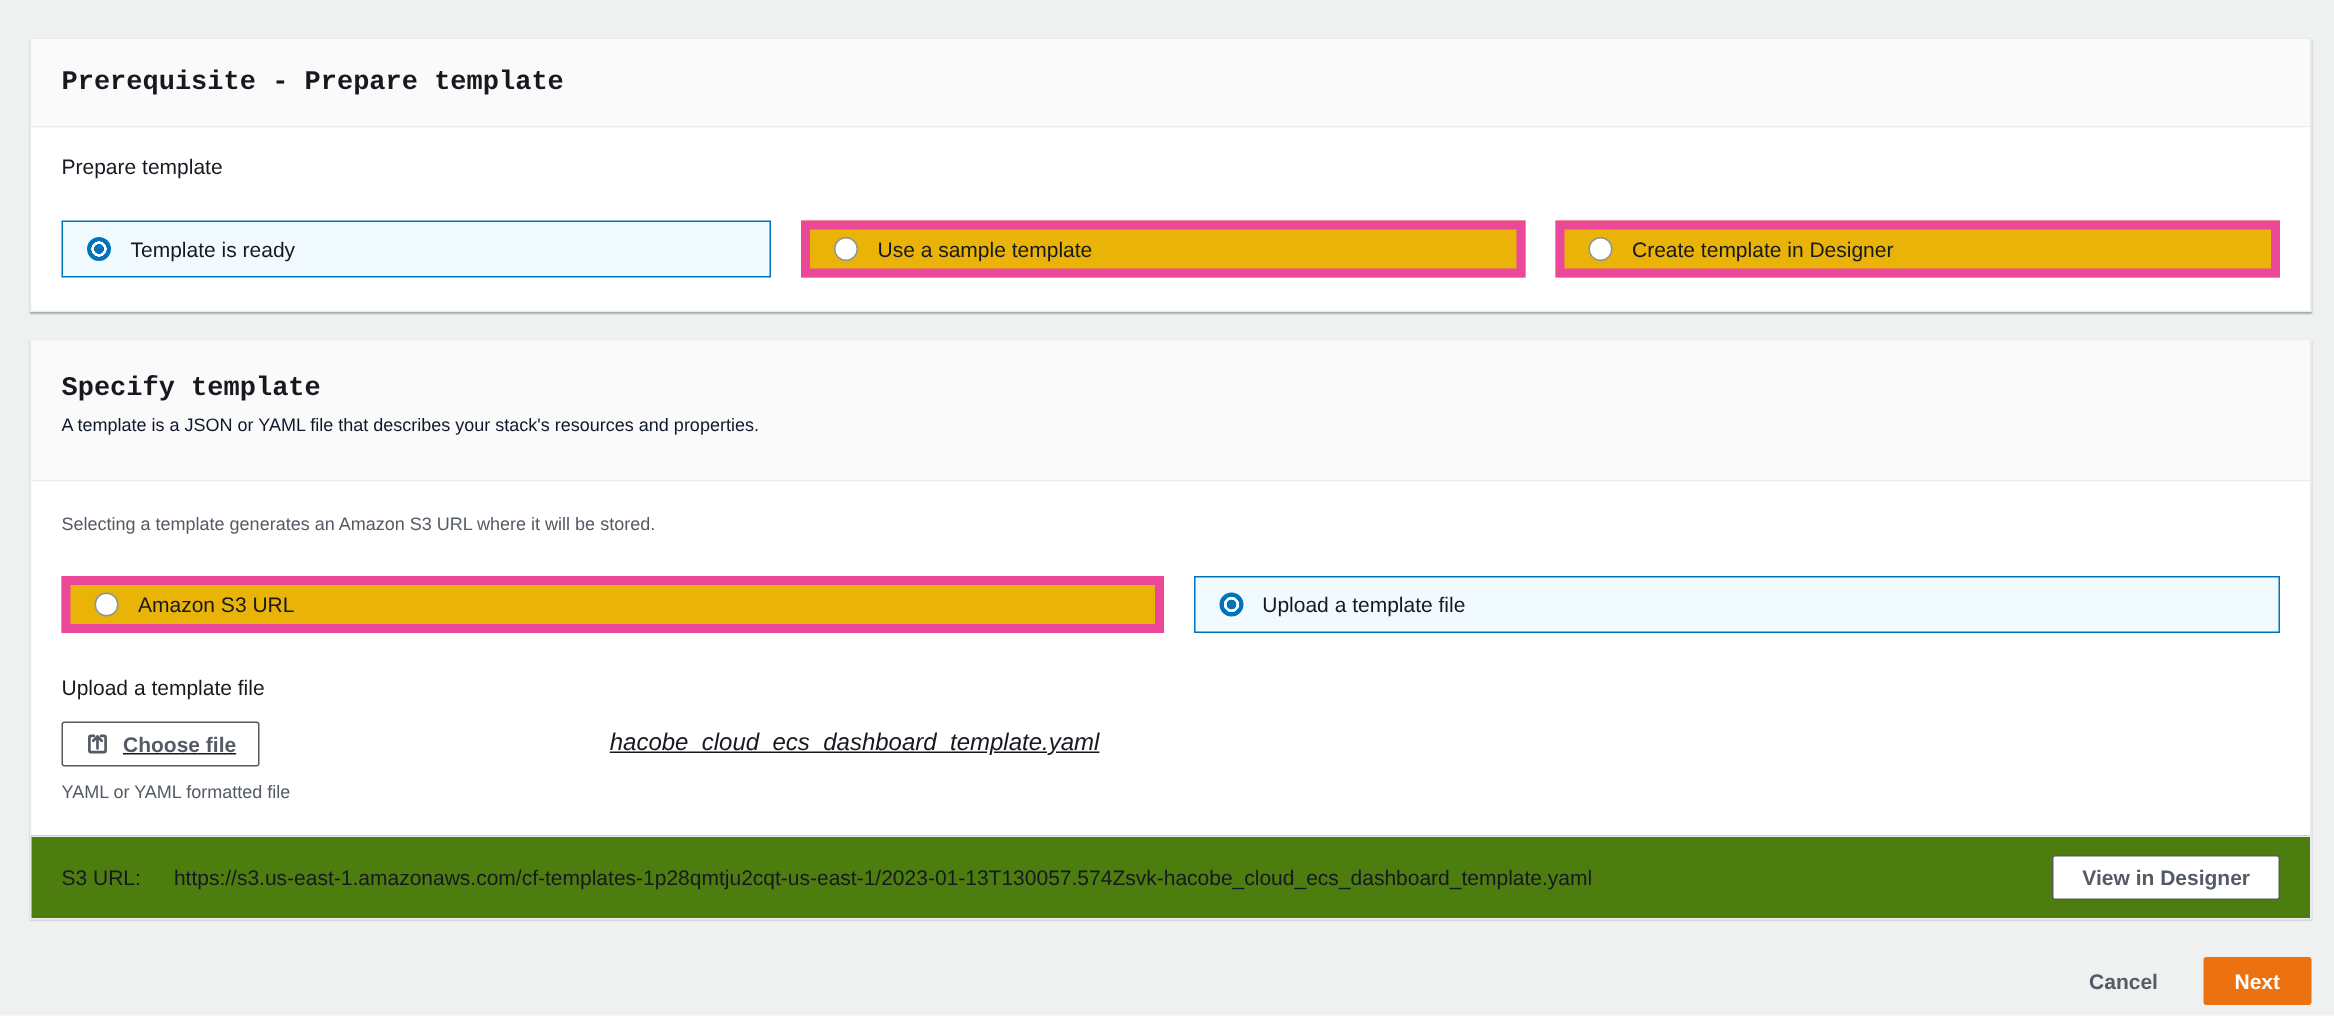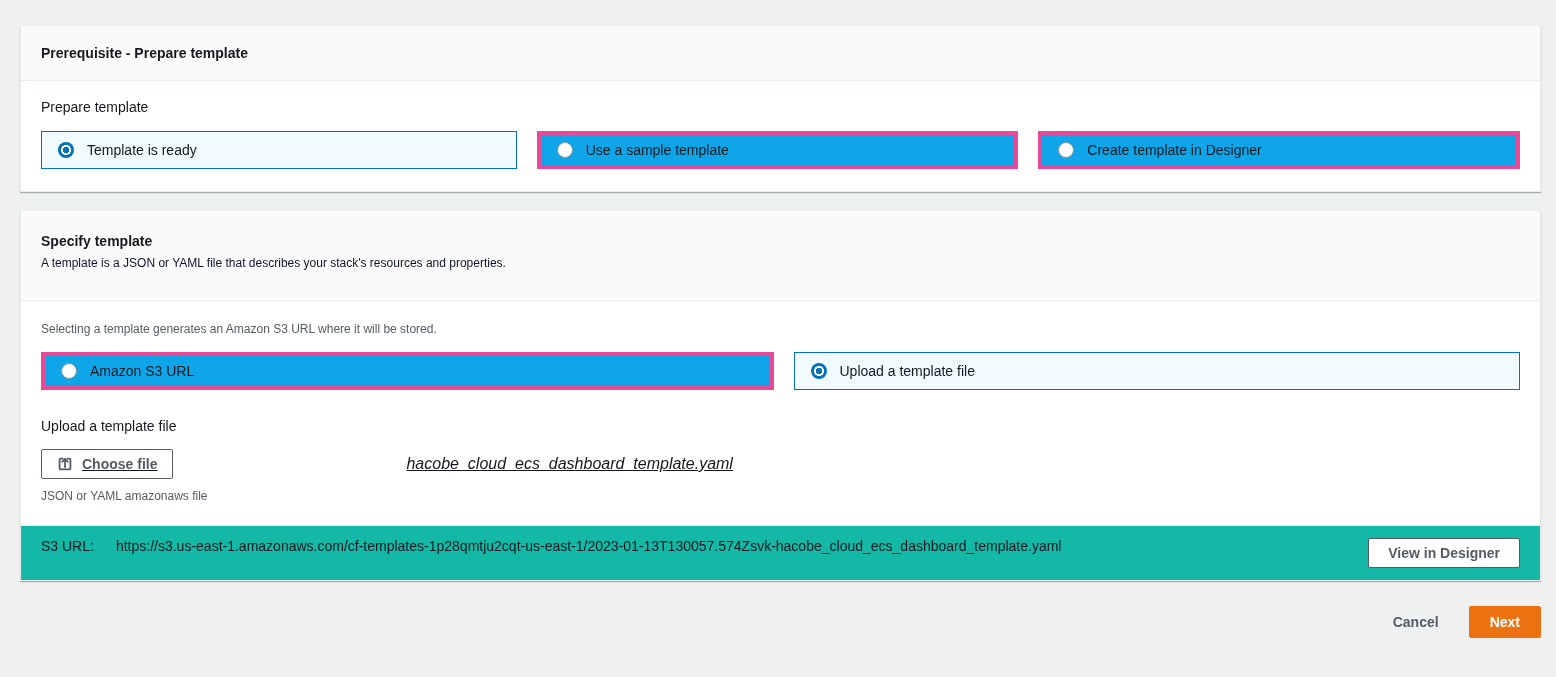--- a/index.html
+++ b/index.html
@@ -26,46 +26,47 @@
   }
   .card-1 { margin-top: 25px; }
   .card-2 { margin-top: 18px; }
 
   .card-header {
     background: #fafafa;
     border-bottom: 1px solid #eaeded;
     padding: 19px 20px;
   }
   .card-header h2 {
-    font-size: 14px;
-    font-weight: 700;
-    color: #16191f;
+    font-size: 18px;
+    font-weight: 700;
+    color: #16191f;
+    font-family: Liberation Mono, monospace;
   }
   .card-header .card-desc {
     font-size: 12px;
     color: #0f172a;
     margin-top: 7px;
   }
   .card-2 .card-header { padding: 22px 20px 30px 20px; }
 
   .card-body { padding: 18px 20px 22px 20px; background: #fff; }
 
   .field-label { font-size: 14px; color: #16191f; }
   .field-desc { font-size: 12px; color: #545b64; margin-top: 3px; }
 
-  .tiles { display: flex; gap: 20px; margin-top: 16px; }
+  .tiles { display: flex; gap: 20px; margin-top: 28px; }
   .tile {
     flex: 1;
     display: flex;
     align-items: center;
     gap: 13px;
     height: 38px;
     padding: 0 16px;
-    border: 4px solid #ec4899;
-    background: #0ea5e9;
+    border: 6px solid #ec4899;
+    background: #eab308;
     cursor: pointer;
   }
   .tile.selected {
     border: 1px solid #0073bb;
     background: #f1faff;
   }
   .tile-label { font-size: 14px; color: #16191f; }
 
   .radio {
     width: 16px; height: 16px;
@@ -100,23 +101,23 @@
     font-size: 16px;
     font-style: italic;
     font-weight: 500;
     color: #16191f;
   }
   .file-hint { font-size: 12px; color: #545b64; margin-top: 10px; }
 
   .card-footer {
     border-top: 1px solid #eaeded;
     display: flex;
-    align-items: flex-start;
+    align-items: center;
     padding: 12px 20px;
-    background: #14b8a6;
+    background: #4d7c0f;
   }
   .s3-label { font-size: 14px; color: #16191f; }
   .s3-url { font-size: 14px; color: #16191f; margin-left: 22px; }
   .spacer { flex: 1; }
   .btn-designer { padding: 6px 19px; gap: 0; }
 
   .actions {
     display: flex;
     justify-content: flex-end;
     align-items: center;
@@ -201,21 +202,21 @@
               <svg width="16" height="16" viewBox="0 0 16 16" fill="none" stroke="#545b64" stroke-width="1.8" stroke-linecap="round" stroke-linejoin="round">
                 <path d="M5.6 2.6 H3.6 Q2.6 2.6 2.6 3.6 V12.4 Q2.6 13.4 3.6 13.4 H12.4 Q13.4 13.4 13.4 12.4 V3.6 Q13.4 2.6 12.4 2.6 H10.4"></path>
                 <path d="M8 11 V3.2"></path>
                 <path d="M5.2 5.8 L8 3 L10.8 5.8"></path>
               </svg>
             </span>
             <span>Choose file</span>
           </button>
           <span class="file-name">hacobe_cloud_ecs_dashboard_template.yaml</span>
         </div>
-        <div class="file-hint">JSON or YAML amazonaws file</div>
+        <div class="file-hint">YAML or YAML formatted file</div>
       </div>
     </div>
     <div class="card-footer">
       <span class="s3-label">S3 URL:</span>
       <span class="s3-url">https://s3.us-east-1.amazonaws.com/cf-templates-1p28qmtju2cqt-us-east-1/2023-01-13T130057.574Zsvk-hacobe_cloud_ecs_dashboard_template.yaml</span>
       <span class="spacer"></span>
       <button class="btn-secondary btn-designer">
         <span>View in Designer</span>
       </button>
     </div>

